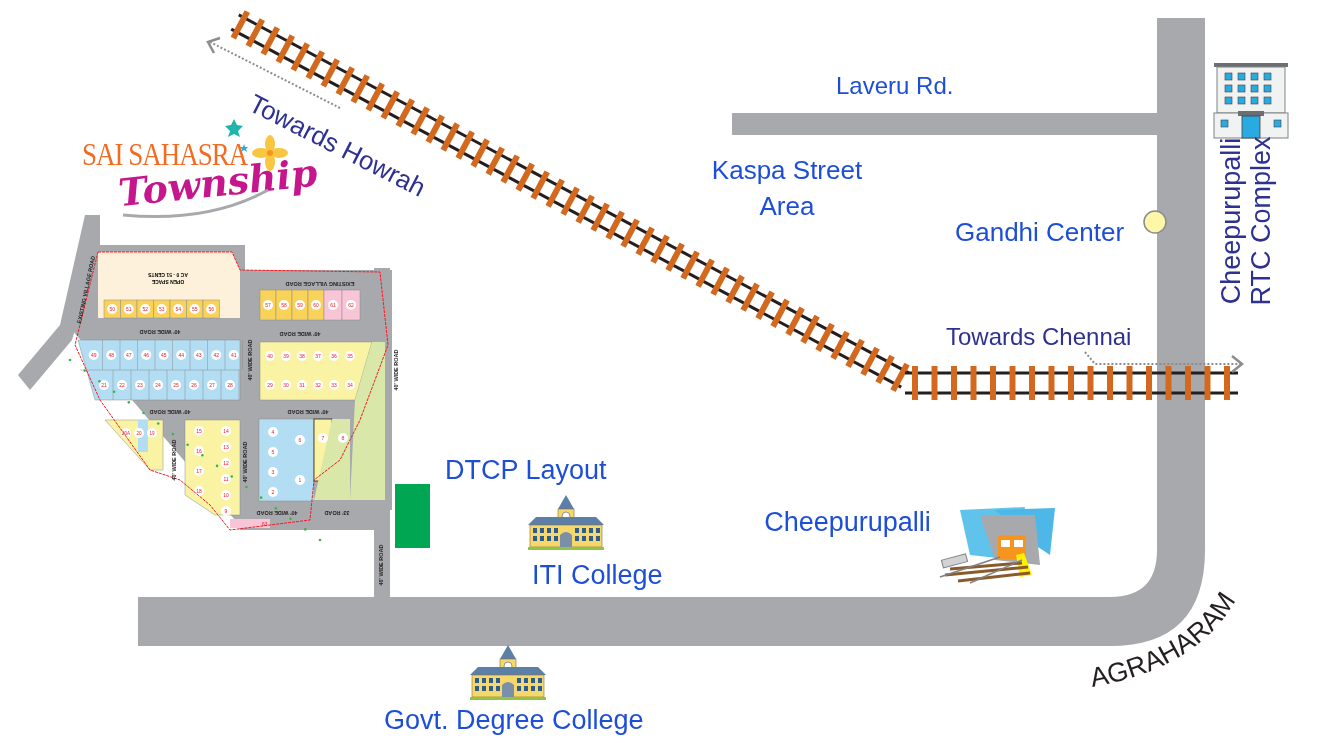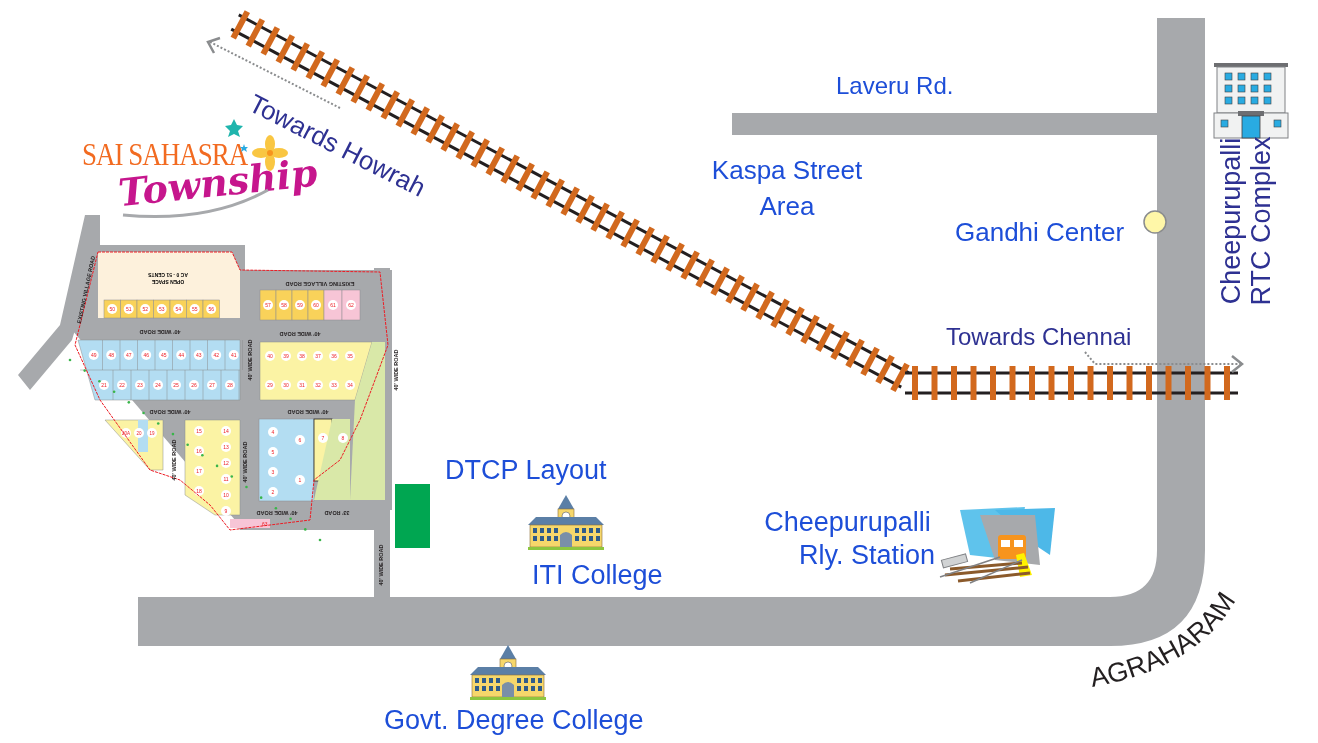--- a/index.html
+++ b/index.html
@@ -439,21 +439,20 @@
 </div>
 <div class="lbl big" style="left:955px;top:217px;font-size:26px;">Gandhi Center</div>
 <div class="vert" style="left:1216px;top:306px;width:170px;">
   <div>Cheepurupalli</div>
   <div>RTC Complex</div>
 </div>
 <div class="lbl big" style="left:405px;top:455px;font-size:27px;margin-left:40px;">DTCP Layout</div>
 <div class="lbl big" style="left:508px;top:560px;font-size:27px;margin-left:24px;">ITI College</div>
 <div class="lbl big center" style="left:760px;top:506px;width:175px;line-height:33px;font-size:27px;text-align:right;">
   <div style="text-align:center;">Cheepurupalli</div>
-  <div style="text-align:right;">Rly. Station</div>
 </div>
 <div class="lbl big" style="left:384px;top:705px;font-size:27px;">Govt. Degree College</div>
 
 <svg style="position:absolute;left:1070px;top:555px;" width="248" height="188">
   <defs>
       <path id="agrapath" d="M22 132 Q150 110 180 12" fill="none"></path>
     </defs>
   <text font-family="Liberation Sans, sans-serif" font-size="27" fill="#231f20">
     <textPath href="#agrapath">AGRAHARAM</textPath>
   </text>

